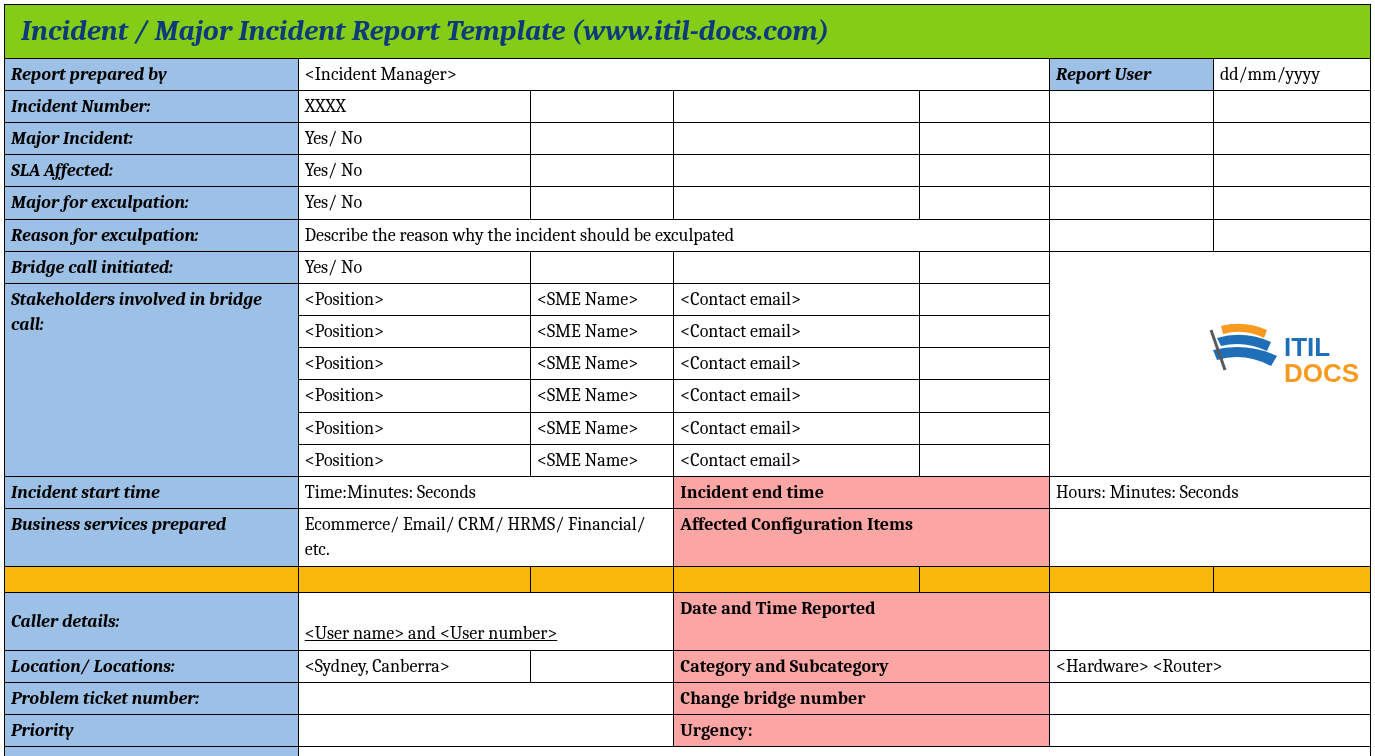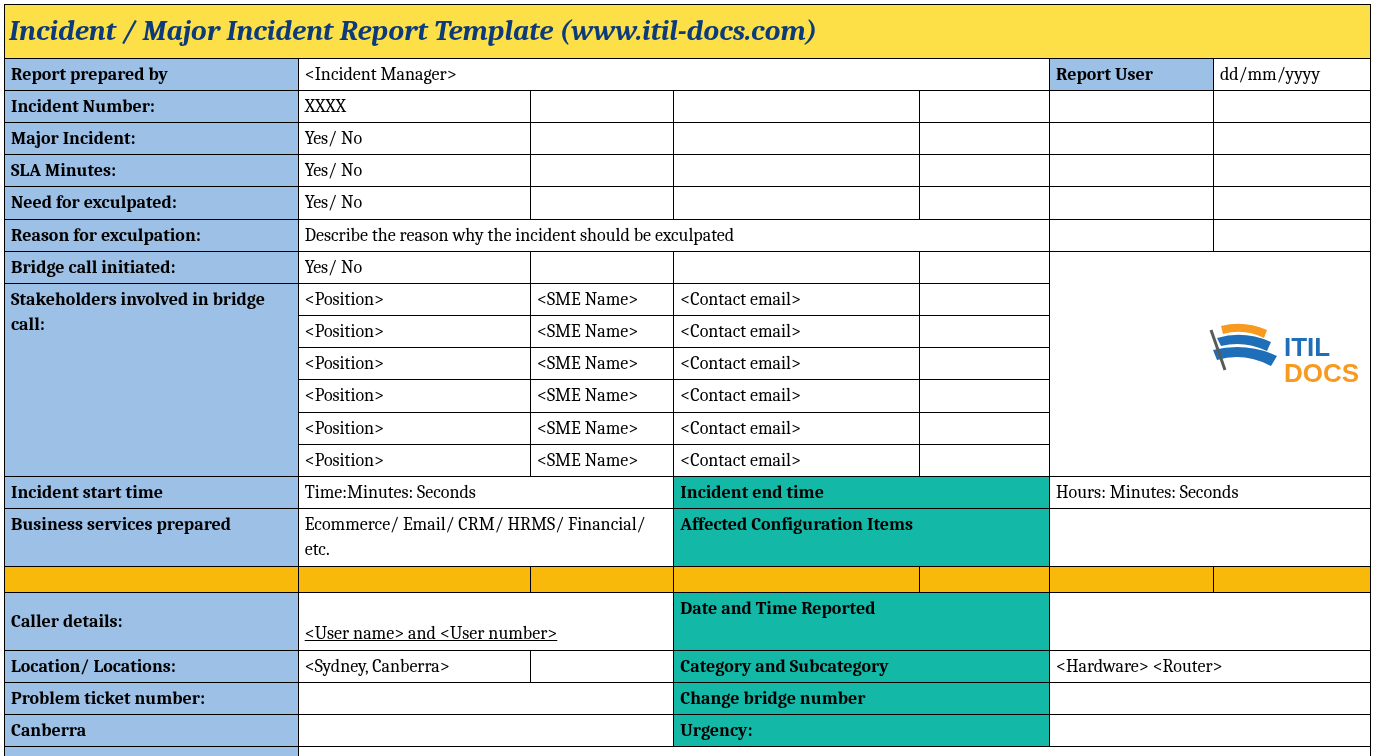--- a/index.html
+++ b/index.html
@@ -21,39 +21,40 @@
     }
     td {
       border: 1px solid #000;
       padding: 3px 6px;
       vertical-align: top;
       line-height: 1.4;
       overflow: hidden;
       white-space: nowrap;
     }
     .title-row td {
-      background: #fde047;
+      background: #84cc16;
       color: #0d3a7a;
       font-size: 29px;
       font-weight: bold;
       font-style: italic;
-      padding: 6px 4px;
+      padding: 6px 16px;
       border: 1px solid #000;
     }
     .orange-sep td {
       background: #f8b90a;
       height: 26px;
     }
     .label {
       background: #9dc0e6;
       font-weight: bold;
       color: #000;
+      font-style: italic;
     }
     .label-mid {
-      background: #14b8a6;
+      background: #fca5a5;
       font-weight: bold;
     }
     .wrap {
       white-space: normal;
     }
     .vcenter {
       vertical-align: middle;
     }
     .logo-cell {
       text-align: right;
@@ -111,31 +112,31 @@
     <td class="label">Major Incident:</td>
     <td>Yes/ No</td>
     <td></td>
     <td></td>
     <td></td>
     <td></td>
     <td></td>
   </tr>
 
   <tr>
-    <td class="label">SLA Minutes:</td>
-    <td>Yes/ No</td>
-    <td></td>
-    <td></td>
-    <td></td>
-    <td></td>
-    <td></td>
-  </tr>
-
-  <tr>
-    <td class="label">Need for exculpated:</td>
+    <td class="label">SLA Affected:</td>
+    <td>Yes/ No</td>
+    <td></td>
+    <td></td>
+    <td></td>
+    <td></td>
+    <td></td>
+  </tr>
+
+  <tr>
+    <td class="label">Major for exculpation:</td>
     <td>Yes/ No</td>
     <td></td>
     <td></td>
     <td></td>
     <td></td>
     <td></td>
   </tr>
 
   <tr>
     <td class="label">Reason for exculpation:</td>
@@ -242,21 +243,21 @@
   </tr>
 
   <tr>
     <td class="label">Problem ticket number:</td>
     <td colspan="2"></td>
     <td class="label-mid" colspan="2">Change bridge number</td>
     <td colspan="2"></td>
   </tr>
 
   <tr>
-    <td class="label">Canberra</td>
+    <td class="label">Priority</td>
     <td colspan="2"></td>
     <td class="label-mid" colspan="2">Urgency:</td>
     <td colspan="2"></td>
   </tr>
 
   <tr>
     <td class="label" style="border-bottom:none;height:12px;overflow:hidden;padding-top:0;padding-bottom:0;line-height:1.9;">Executive Summary:</td>
     <td colspan="6" style="border-bottom:none;"></td>
   </tr>
 </tbody>

